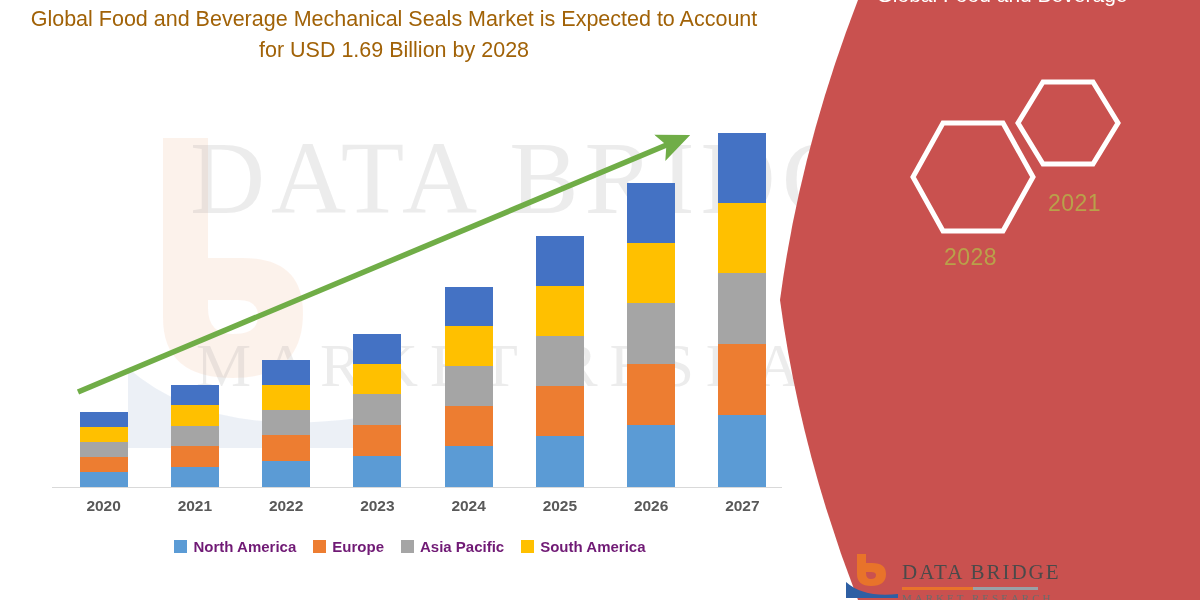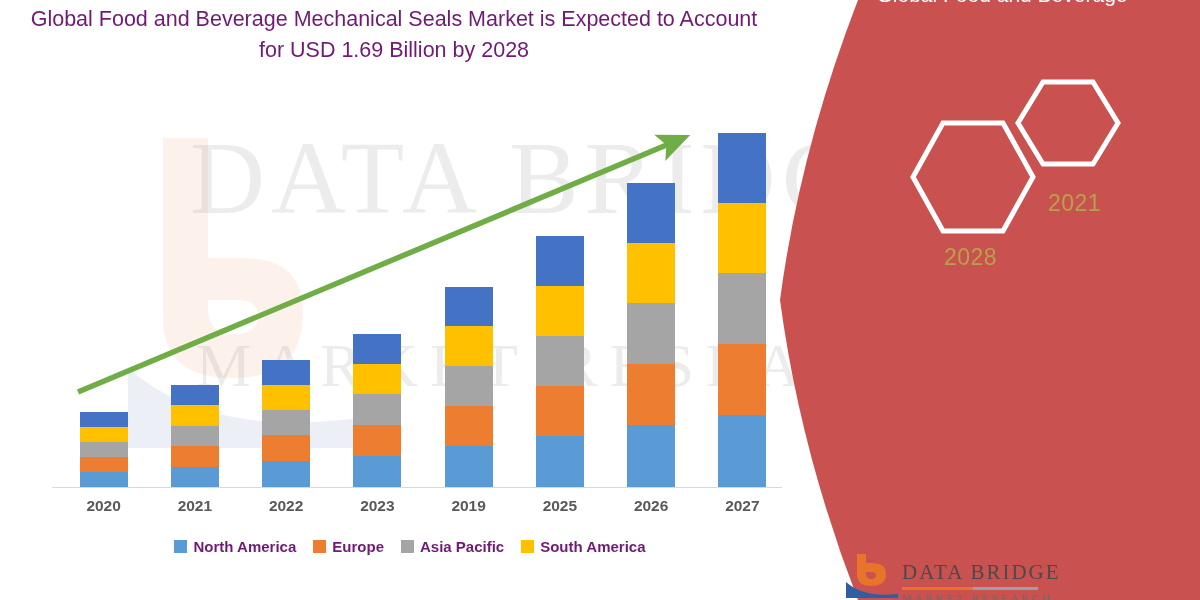--- a/index.html
+++ b/index.html
@@ -36,21 +36,21 @@
   }
   .wm-line1 { left: 190px; top: 118px; font-size: 104px; }
   .wm-line2 { left: 196px; top: 330px; font-size: 62px; letter-spacing: 12px; }
 
   
   .headline {
     position: absolute;
     left: 24px; top: 4px;
     width: 740px;
     text-align: center;
-    color: #701a75;
+    color: #a16207;
     font-size: 21.5px;
     line-height: 31px;
     font-weight: 400;
   }
 
   
   .plot {
     position: absolute;
     left: 0; top: 0;
     width: 800px; height: 544px;
@@ -268,21 +268,21 @@
           <div class="seg" style="height: 71px; background: rgb(165, 165, 165);"></div>
           <div class="seg" style="height: 70px; background: rgb(255, 192, 0);"></div>
           <div class="seg" style="height: 70px; background: rgb(68, 114, 196);"></div>
         </div>
       </div>
     <div class="xlabels" id="xlabels">
         <div class="xlabel" style="left: 16.625px;">2020</div>
         <div class="xlabel" style="left: 107.875px;">2021</div>
         <div class="xlabel" style="left: 199.125px;">2022</div>
         <div class="xlabel" style="left: 290.375px;">2023</div>
-        <div class="xlabel" style="left: 381.625px;">2019</div>
+        <div class="xlabel" style="left: 381.625px;">2024</div>
         <div class="xlabel" style="left: 472.875px;">2025</div>
         <div class="xlabel" style="left: 564.125px;">2026</div>
         <div class="xlabel" style="left: 655.375px;">2027</div>
       </div>
   </div>
 
   <svg class="arrow-svg" viewBox="0 0 800 600" aria-hidden="true">
     <defs>
       <marker id="ah" markerWidth="6" markerHeight="6" refX="3.2" refY="3" orient="auto">
         <path d="M0,0.4 L6,3 L0,5.6 L1.3,3 Z" fill="#70AD47"></path>

